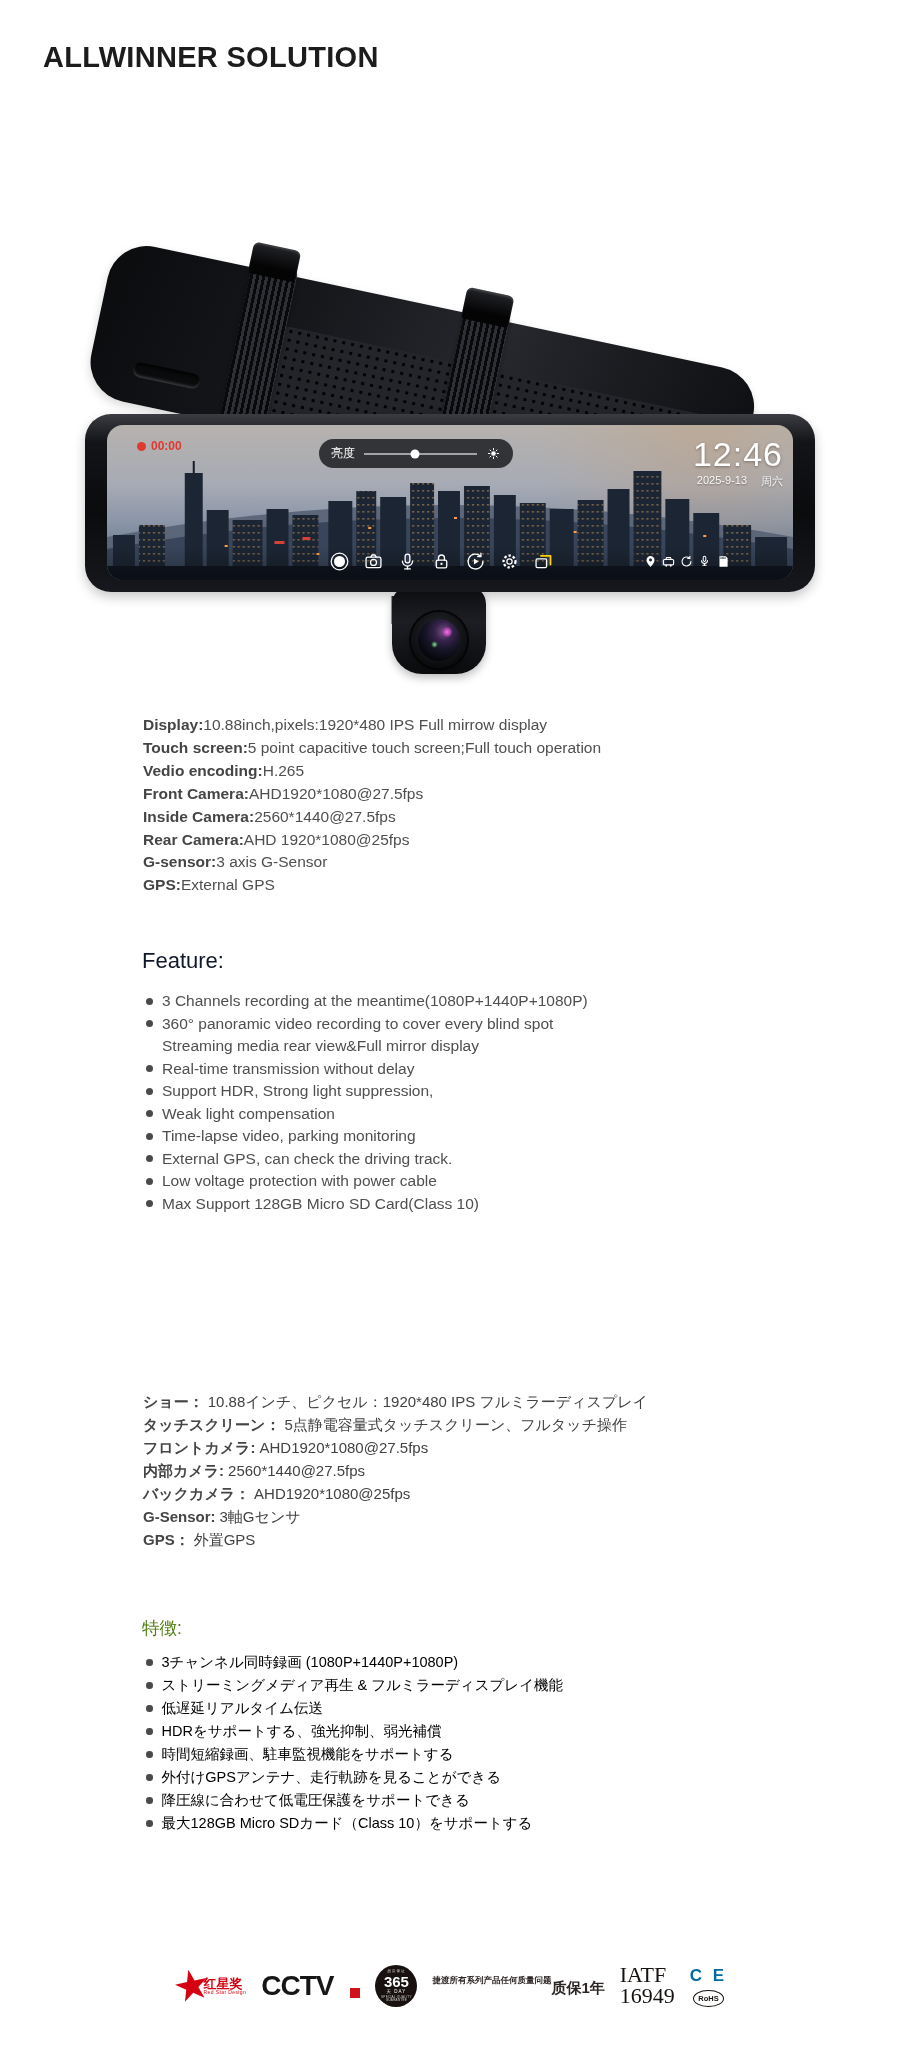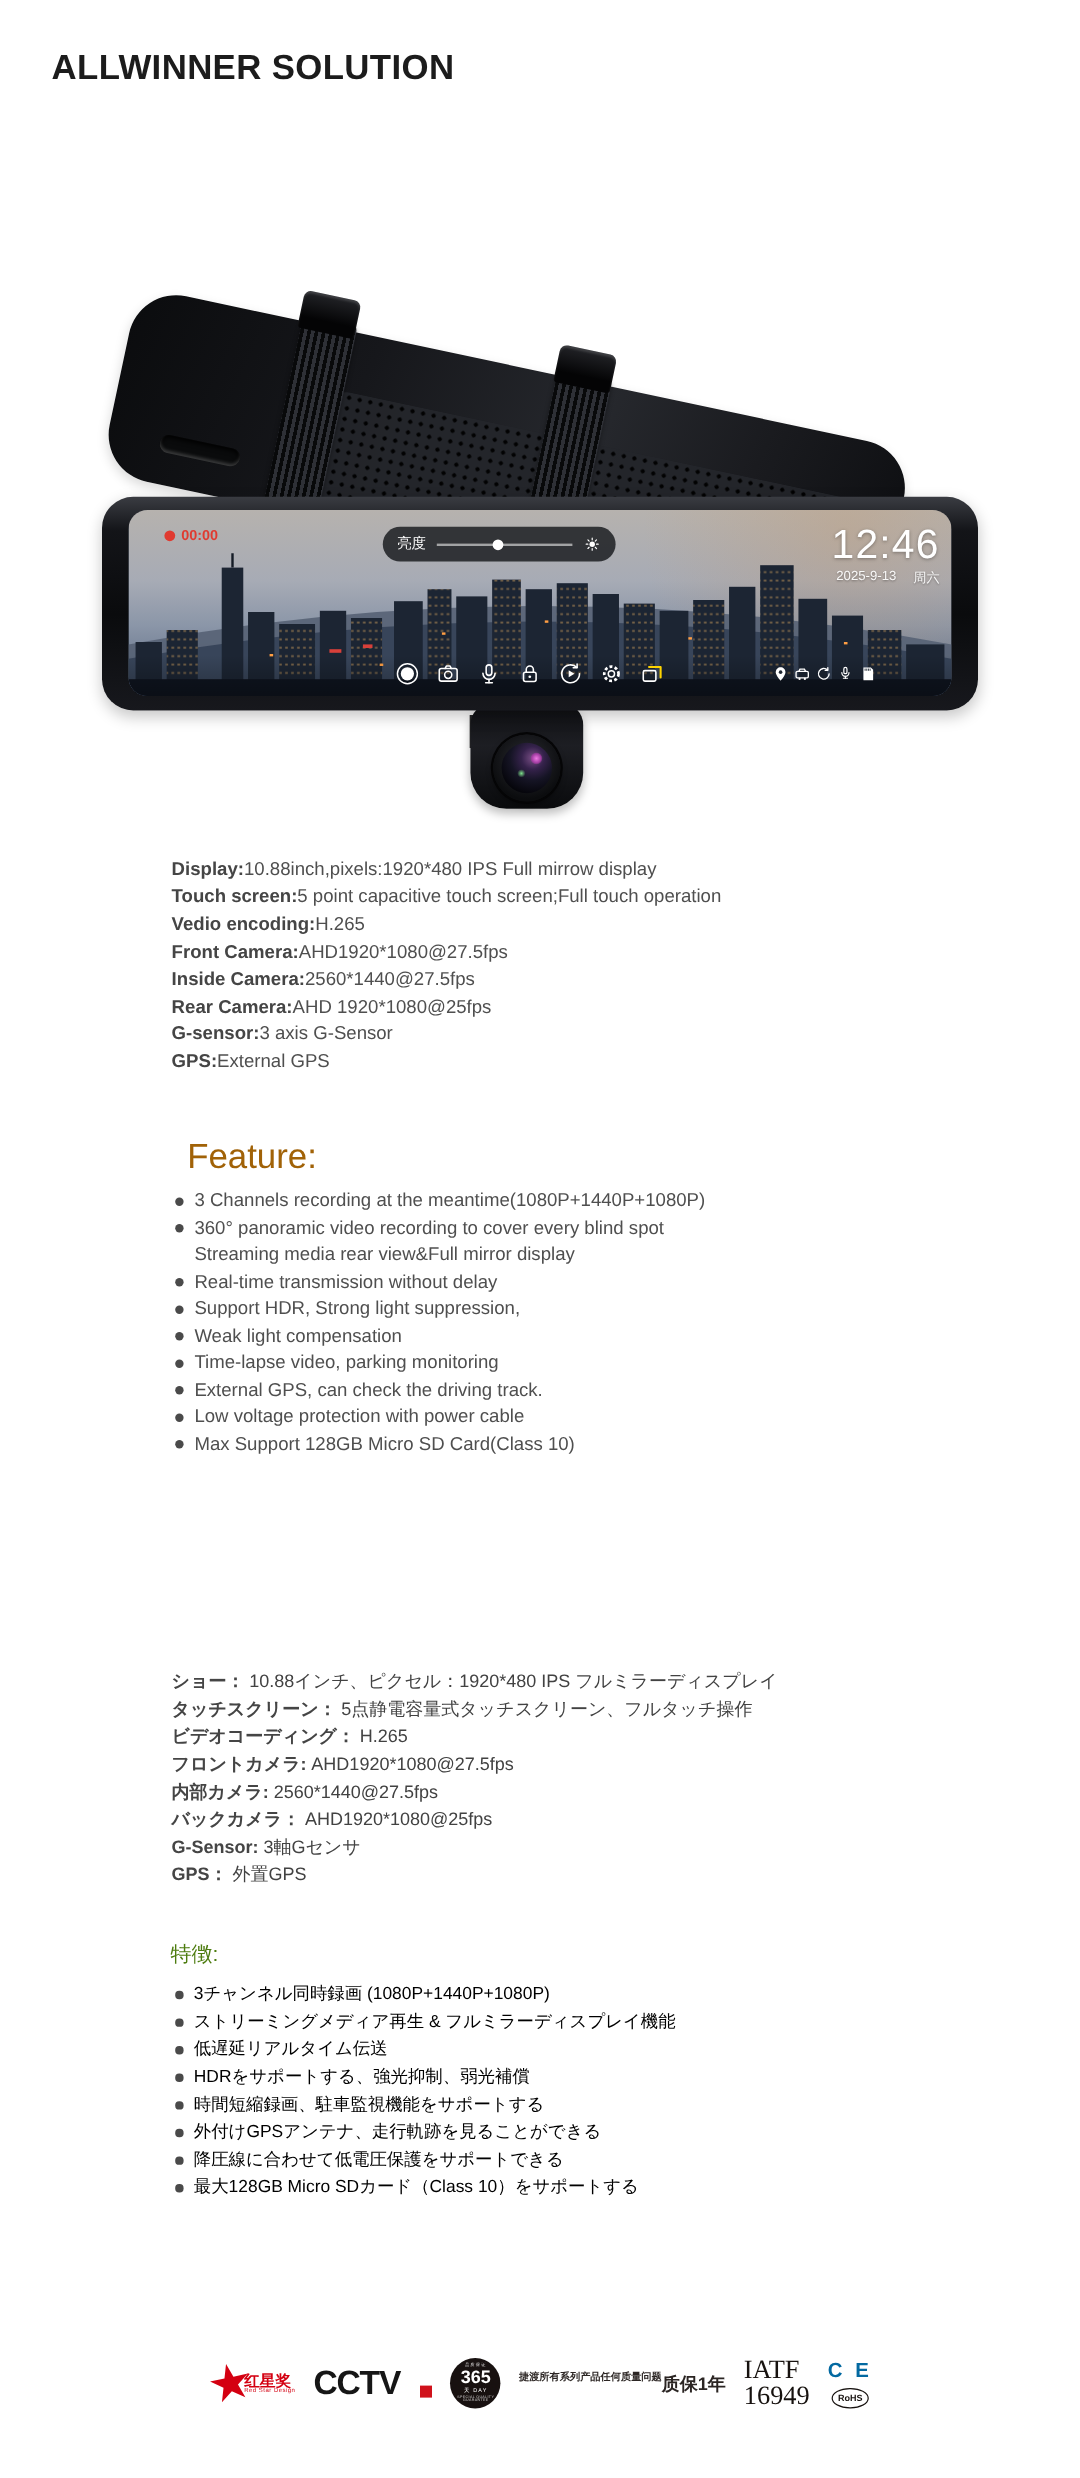--- a/index.html
+++ b/index.html
@@ -74,21 +74,21 @@
   
   .model{left:0;top:588px;width:876px;text-align:center;font-size:40px;font-weight:400;color:#2a2a2a;letter-spacing:1px;}
 
   
   .specs{color:#4f4f4f;}
   .spec-line b{font-weight:700;color:#454545;}
   .specs-en{left:143px;top:714px;font-size:15.5px;line-height:22.9px;}
   .specs-jp{left:143px;top:1390px;font-size:15px;line-height:23px;color:#424242;}
   .specs-jp .spec-line b{margin-right:4px;}
 
-  .feat-head-en{left:156px;top:948px;font-size:29px;color:#a16207;}
+  .feat-head-en{left:142px;top:948px;font-size:22px;color:#0f172a;}
   .feat-head-jp{left:142px;top:1616px;font-size:17.5px;color:#4d7c0f;}
 
   .features{color:#4f4f4f;}
   .feat-line{display:flex;}
   .dot{flex:none;width:7px;height:7px;border-radius:50%;background:#4a4a4a;margin:7.5px 9px 0 0;}
   .no-bullet .dot{visibility:hidden;}
   .features-en{left:146px;top:990px;font-size:15.5px;line-height:22.5px;}
   .features-jp{left:146px;top:1651px;font-size:14.5px;line-height:23px;color:#000000;}
   .features-jp .dot{width:6.5px;height:6.5px;margin-top:8px;}
 
@@ -367,21 +367,20 @@
       </div>
       <div class="feat-line">
         <span class="dot"></span>
         <span>Max Support 128GB Micro SD Card(Class 10)</span>
       </div>
     </div>
 
   <div class="abs specs specs-jp">
       <div class="spec-line"><b>ショー：</b><span>10.88インチ、ピクセル：1920*480 IPS フルミラーディスプレイ</span></div>
       <div class="spec-line"><b>タッチスクリーン：</b><span>5点静電容量式タッチスクリーン、フルタッチ操作</span></div>
-      <div class="spec-line"><b>ビデオコーディング：</b><span>H.265</span></div>
       <div class="spec-line"><b>フロントカメラ:</b><span>AHD1920*1080@27.5fps</span></div>
       <div class="spec-line"><b>内部カメラ:</b><span>2560*1440@27.5fps</span></div>
       <div class="spec-line"><b>バックカメラ：</b><span>AHD1920*1080@25fps</span></div>
       <div class="spec-line"><b>G-Sensor:</b><span>3軸Gセンサ</span></div>
       <div class="spec-line"><b>GPS：</b><span>外置GPS</span></div>
     </div>
 
   <div class="abs feat-head-jp">特徴:</div>
 
   <div class="abs features features-jp">

